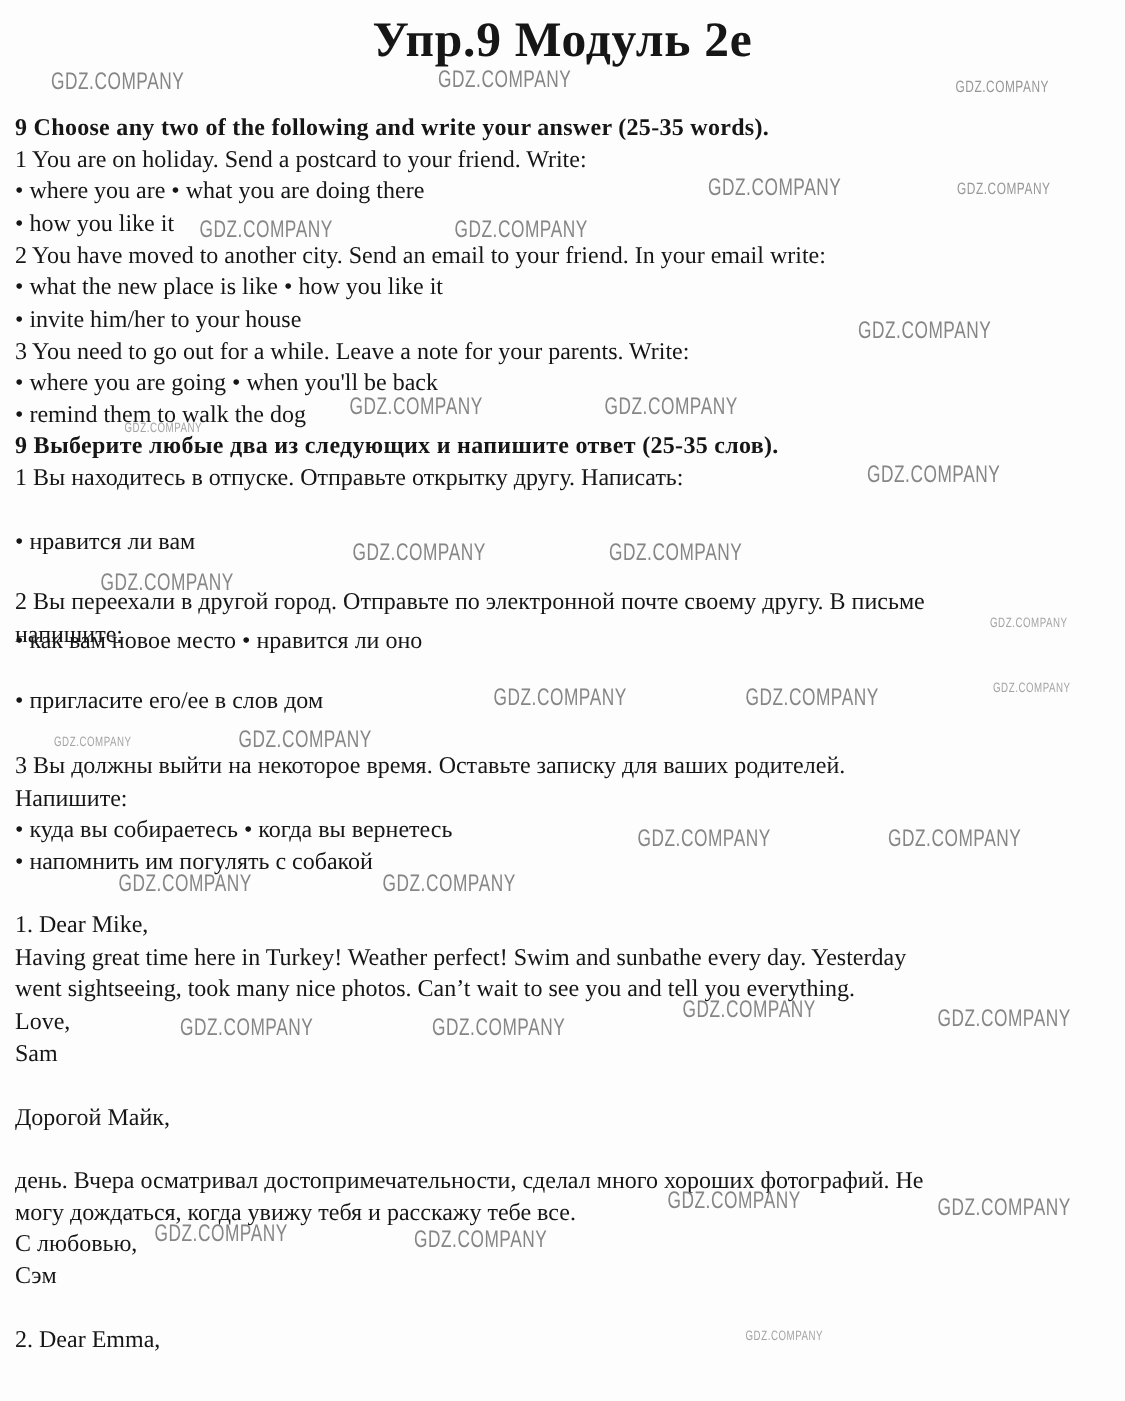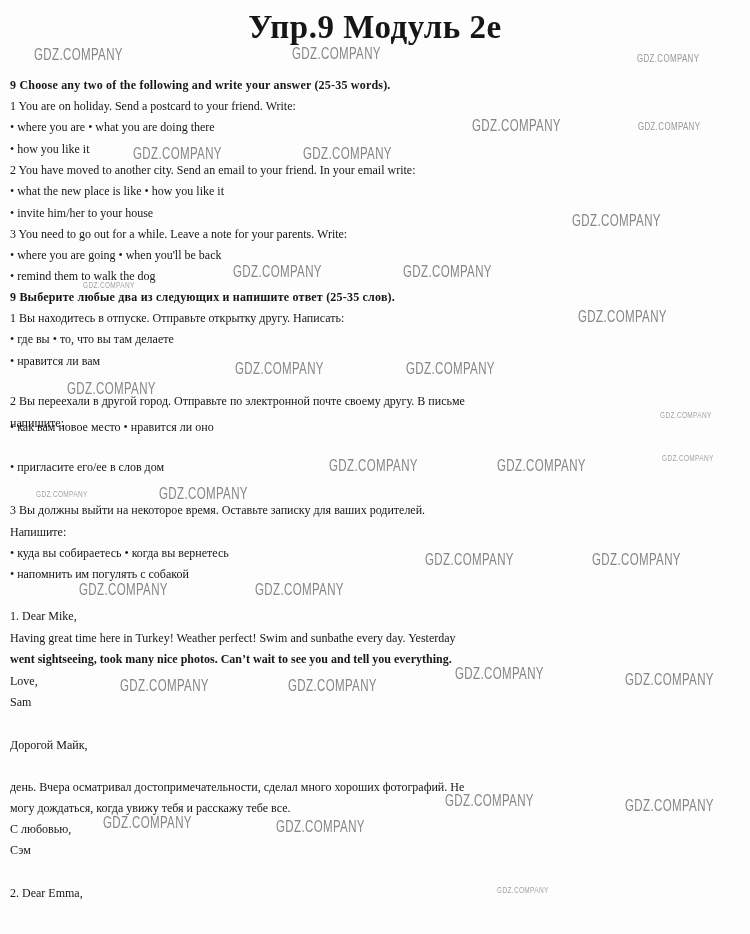--- a/index.html
+++ b/index.html
@@ -9,21 +9,21 @@
     height: 934px;
     background: #fdfdfd;
     overflow: hidden;
     font-family: "Liberation Serif", serif;
     color: #161616;
   }
   .line {
     position: absolute;
     left: 10px;
     white-space: nowrap;
-    font-size: 12px;
+    font-size: 16px;
     line-height: 21px;
   }
   .line.bold { font-weight: bold; letter-spacing: 0.2px; }
   .line.title {
     left: 0; right: 0;
     text-align: center;
     font-weight: bold;
     font-size: 33px;
     line-height: 38px;
     letter-spacing: 0.5px;
@@ -52,33 +52,32 @@
     <div class="line normal" style="top: 117px;">• where you are • what you are doing there</div>
     <div class="line normal" style="top: 139px;">• how you like it</div>
     <div class="line normal" style="top: 160px;">2 You have moved to another city. Send an email to your friend. In your email write:</div>
     <div class="line normal" style="top: 181px;">• what the new place is like • how you like it</div>
     <div class="line normal" style="top: 203px;">• invite him/her to your house</div>
     <div class="line normal" style="top: 224px;">3 You need to go out for a while. Leave a note for your parents. Write:</div>
     <div class="line normal" style="top: 245px;">• where you are going • when you'll be back</div>
     <div class="line normal" style="top: 266px;">• remind them to walk the dog</div>
     <div class="line bold" style="top: 287px;">9 Выберите любые два из следующих и напишите ответ (25-35 слов).</div>
     <div class="line normal" style="top: 308px;">1 Вы находитесь в отпуске. Отправьте открытку другу. Написать:</div>
-    <div class="line normal" style="top: 329px;">• где вы • то, что вы там делаете</div>
     <div class="line normal" style="top: 351px;">• нравится ли вам</div>
     <div class="line normal" style="top: 391px;">2 Вы переехали в другой город. Отправьте по электронной почте своему другу. В письме</div>
     <div class="line normal" style="top: 413px;">напишите:</div>
     <div class="line normal" style="top: 417px;">• как вам новое место • нравится ли оно</div>
     <div class="line normal" style="top: 457px;">• пригласите его/ее в слов дом</div>
     <div class="line normal" style="top: 500px;">3 Вы должны выйти на некоторое время. Оставьте записку для ваших родителей.</div>
     <div class="line normal" style="top: 522px;">Напишите:</div>
     <div class="line normal" style="top: 564px;">• напомнить им погулять с собакой</div>
     <div class="line normal" style="top: 543px;">• куда вы собираетесь • когда вы вернетесь</div>
     <div class="line normal" style="top: 606px;">1. Dear Mike,</div>
     <div class="line normal" style="top: 628px;">Having great time here in Turkey! Weather perfect! Swim and sunbathe every day. Yesterday</div>
-    <div class="line normal" style="top: 649px; font-weight: bold;">went sightseeing, took many nice photos. Can’t wait to see you and tell you everything.</div>
+    <div class="line normal" style="top: 649px;">went sightseeing, took many nice photos. Can’t wait to see you and tell you everything.</div>
     <div class="line normal" style="top: 671px;">Love,</div>
     <div class="line normal" style="top: 692px;">Sam</div>
     <div class="line normal" style="top: 735px;">Дорогой Майк,</div>
     <div class="line normal" style="top: 777px;">день. Вчера осматривал достопримечательности, сделал много хороших фотографий. Не</div>
     <div class="line normal" style="top: 798px;">могу дождаться, когда увижу тебя и расскажу тебе все.</div>
     <div class="line normal" style="top: 819px;">С любовью,</div>
     <div class="line normal" style="top: 840px;">Сэм</div>
     <div class="line normal" style="top: 883px;">2. Dear Emma,</div>
     <span class="wm m" style="left: 34px; top: 46px;">GDZ.COMPANY</span>
     <span class="wm m" style="left: 292px; top: 45px;">GDZ.COMPANY</span>

